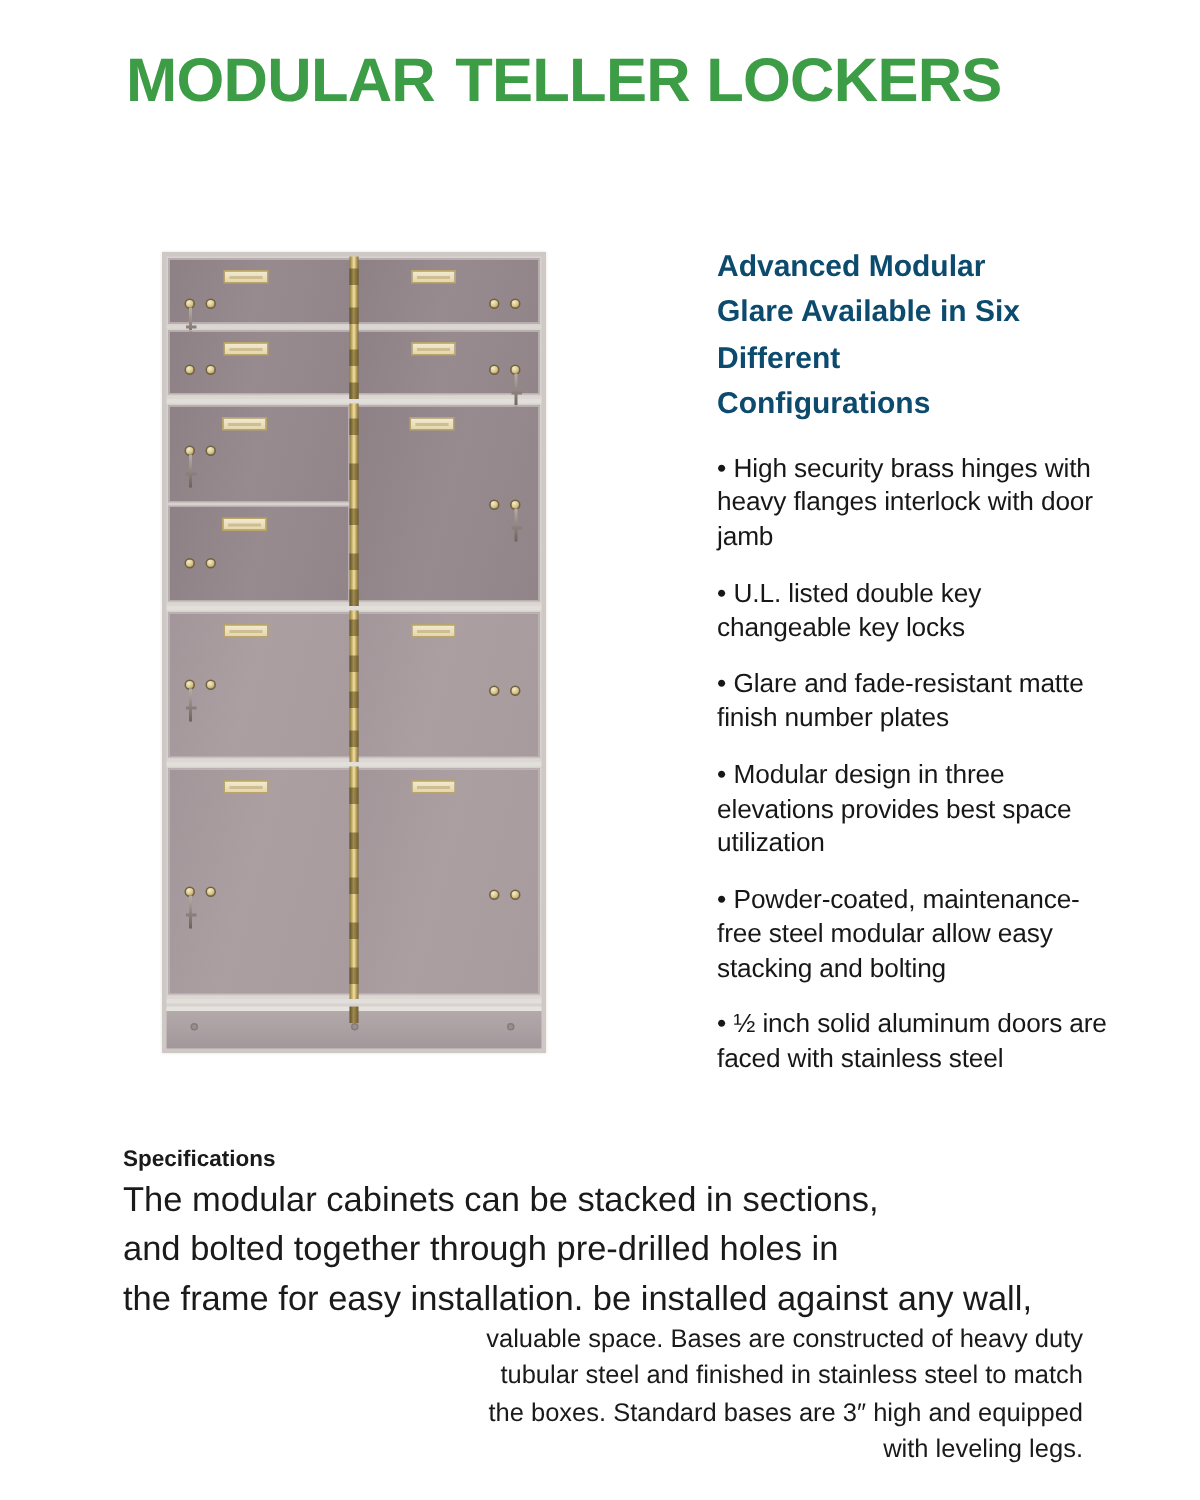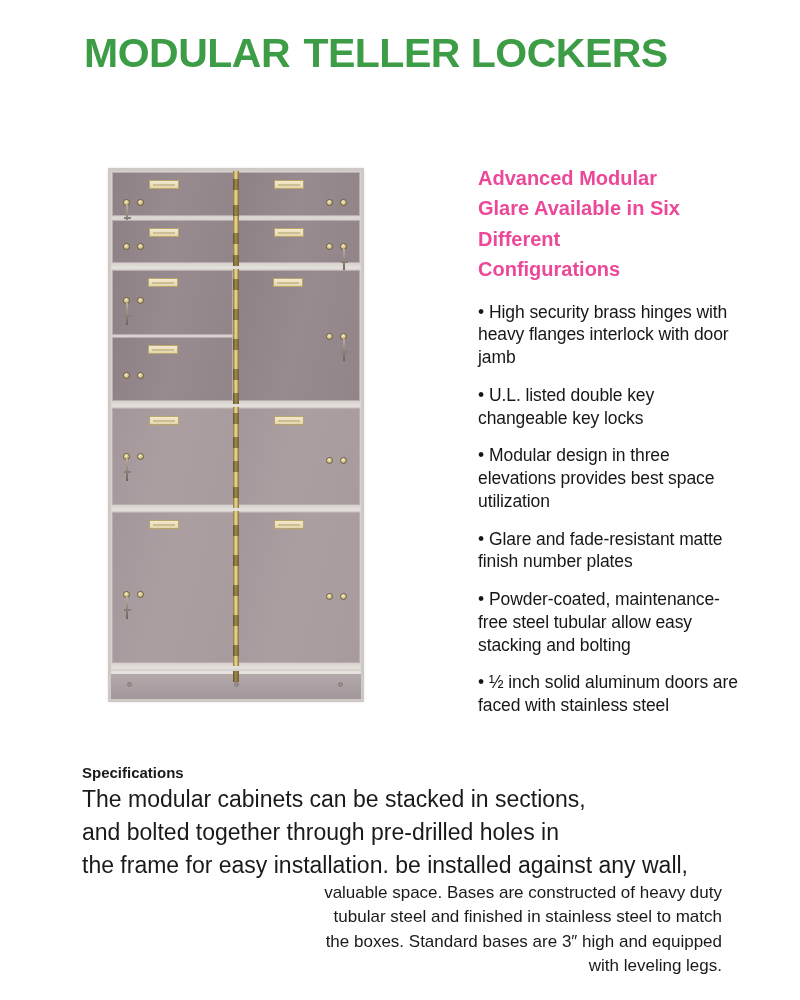--- a/index.html
+++ b/index.html
@@ -178,21 +178,21 @@
   }
 
   
   .right-col {
     position: absolute;
     left: 478px;
     top: 163px;
     width: 262px;
   }
   .subhead {
-    color: #ec4899;
+    color: #0c4a6e;
     font-size: 20px;
     font-weight: bold;
     line-height: 1.52;
     margin-bottom: 16px;
   }
   .bullet {
     font-size: 17.5px;
     line-height: 1.30;
     margin-bottom: 15px;
     color: #171717;
@@ -383,27 +383,27 @@
       <div>Configurations</div>
     </div>
 
     <div class="bullet">
       <span class="bullet-dot">•</span><span>High security brass hinges with heavy flanges interlock with door jamb</span>
     </div>
     <div class="bullet">
       <span class="bullet-dot">•</span><span>U.L. listed double key changeable key locks</span>
     </div>
     <div class="bullet">
+      <span class="bullet-dot">•</span><span>Glare and fade-resistant matte finish number plates</span>
+    </div>
+    <div class="bullet">
       <span class="bullet-dot">•</span><span>Modular design in three elevations provides best space utilization</span>
     </div>
     <div class="bullet">
-      <span class="bullet-dot">•</span><span>Glare and fade-resistant matte finish number plates</span>
-    </div>
-    <div class="bullet">
-      <span class="bullet-dot">•</span><span>Powder-coated, maintenance-free steel tubular allow easy stacking and bolting</span>
+      <span class="bullet-dot">•</span><span>Powder-coated, maintenance-free steel modular allow easy stacking and bolting</span>
     </div>
     <div class="bullet">
       <span class="bullet-dot">•</span><span>½ inch solid aluminum doors are faced with stainless steel</span>
     </div>
   </div>
 
   <div class="specs">
     <div class="specs-title">Specifications</div>
     <div class="spec-bold">The modular cabinets can be stacked in sections,</div>
     <div class="spec-bold">and bolted together through pre-drilled holes in</div>

